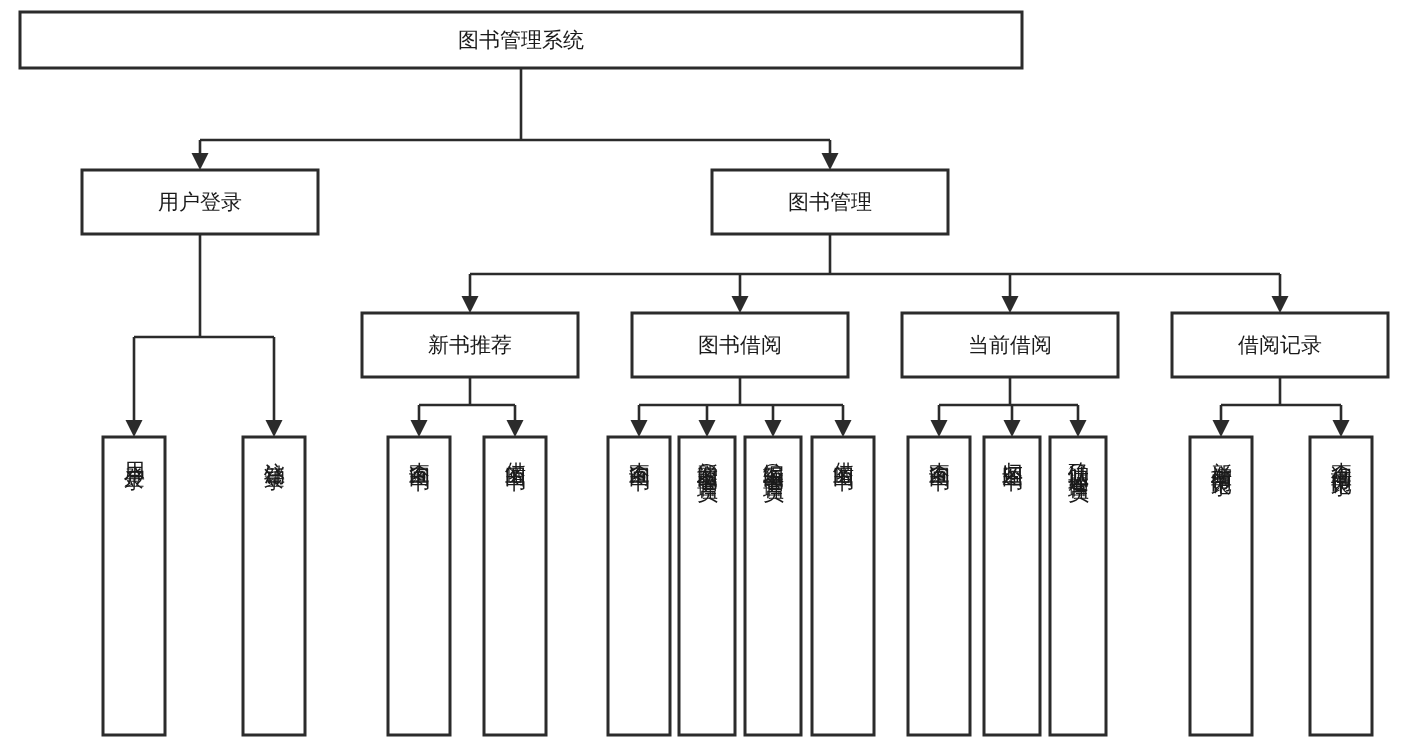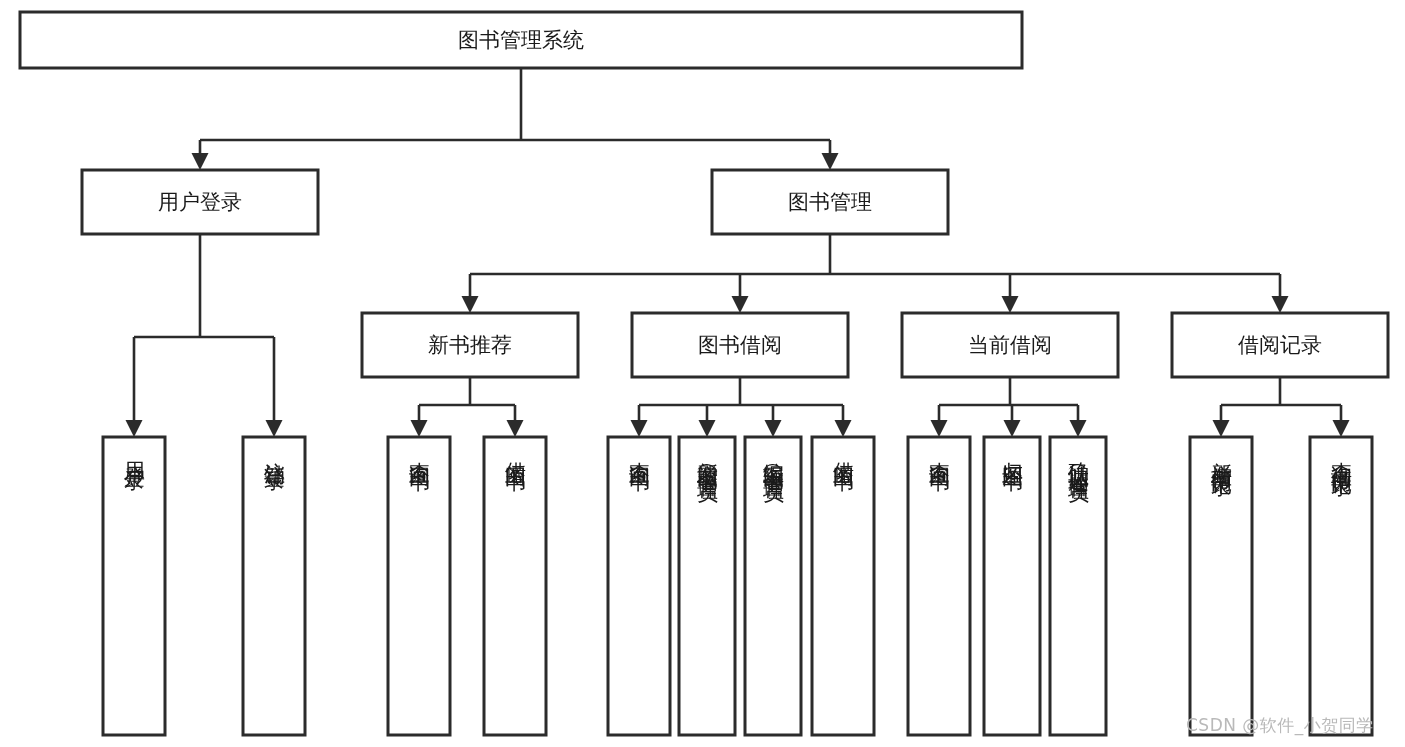--- a/index.html
+++ b/index.html
@@ -219,15 +219,14 @@
       <div class="leaf-label" style="left: 679px; top: 445px; width: 56px; height: 282px;">新增图书（管理员）</div>
       <div class="leaf-label" style="left: 745px; top: 445px; width: 56px; height: 282px;">编辑图书（管理员）</div>
       <div class="leaf-label" style="left: 812px; top: 445px; width: 62px; height: 282px;">借阅图书</div>
       <div class="leaf-label" style="left: 908px; top: 445px; width: 62px; height: 282px;">查询图书</div>
       <div class="leaf-label" style="left: 984px; top: 445px; width: 56px; height: 282px;">归还图书</div>
       <div class="leaf-label" style="left: 1050px; top: 445px; width: 56px; height: 282px;">确认归还（管理员）</div>
       <div class="leaf-label" style="left: 1190px; top: 445px; width: 62px; height: 282px;">新增借阅记录</div>
       <div class="leaf-label" style="left: 1310px; top: 445px; width: 62px; height: 282px;">查询借阅记录</div>
     </div>
 
-  <div class="watermark">CSDN @软件_小贺同学</div>
 
 </div>
 
 </body></html>

